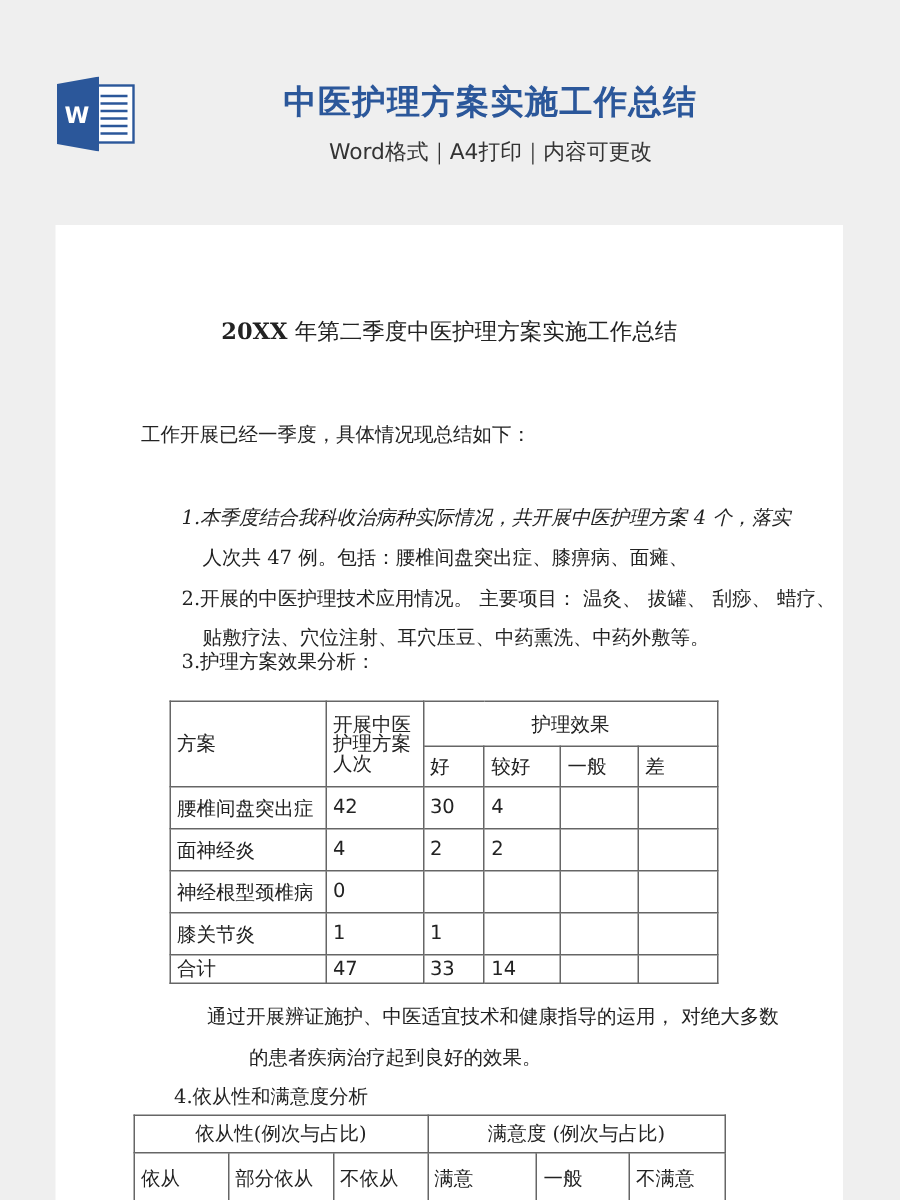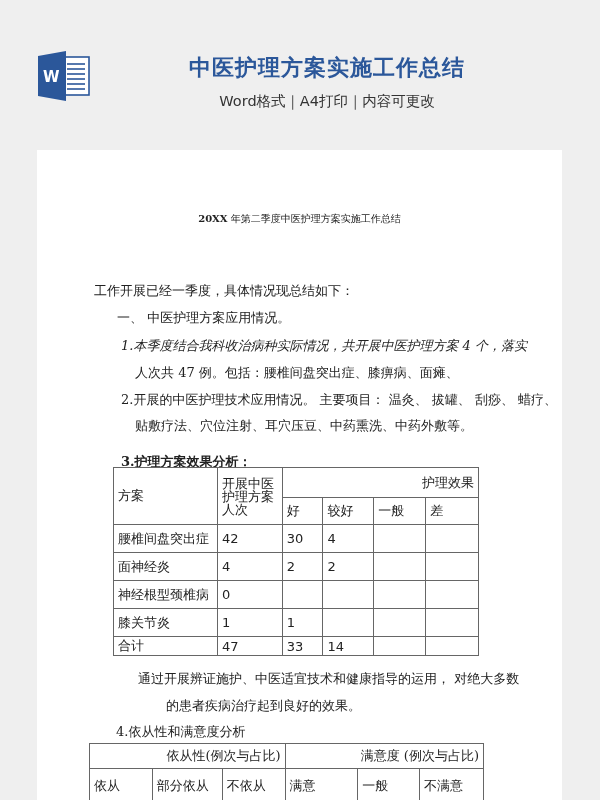--- a/index.html
+++ b/index.html
@@ -21,34 +21,34 @@
     position: absolute; left: 0; width: 654px; top: 92px; text-align: center;
     font-family: "DejaVu Sans", "Liberation Sans", sans-serif;
     font-size: 14.5px; color: #333;
   }
   .page {
     position: absolute; left: 37px; top: 150px; width: 525px; height: 650px;
     background: #ffffff;
   }
   .doc-title {
     position: absolute; left: 0; width: 525px; top: 62px; text-align: center;
-    font-size: 10px;
+    font-size: 15px;
   }
   .doc-title b { font-weight: bold; }
   .p { position: absolute; font-size: 13px; white-space: nowrap; line-height: 16px; }
   table.t {
     position: absolute; border-collapse: collapse; font-size: 13px;
   }
   table.t td {
     border: 1px solid #666; padding: 0 4px; vertical-align: middle;
     white-space: nowrap; font-size: 13px;
   }
   td.small { font-size: 10px; line-height: 13px; vertical-align: top; padding-top: 3px; }
   td.top { vertical-align: top; padding-top: 6px; }
-  td.center { text-align: right; }
+  td.center { text-align: center; }
   .num { font-family: "DejaVu Sans", "Liberation Sans", sans-serif; font-size: 12px; }
 </style>
 </head>
 <body>
 
 <div class="header">
   <svg class="word-icon" viewBox="0 0 55 50">
     <rect x="22" y="6" width="30" height="38" fill="#ffffff" stroke="#2b579a" stroke-width="1.6"></rect>
     <line x1="30" y1="13" x2="48" y2="13" stroke="#2b579a" stroke-width="1.6"></line>
     <line x1="30" y1="18" x2="48" y2="18" stroke="#2b579a" stroke-width="1.6"></line>
@@ -62,26 +62,25 @@
   <div class="header-title">中医护理方案实施工作总结</div>
   <div class="header-subtitle">Word格式｜A4打印｜内容可更改</div>
 </div>
 
 <div class="page">
   <div class="doc-title">
     <b>20XX</b><span> 年第二季度中医护理方案实施工作总结</span>
   </div>
 
   <div class="p" style="left:57px; top:133px;">工作开展已经一季度，具体情况现总结如下：</div>
-  <div class="p" style="left:80px; top:160px;">一、   中医护理方案应用情况。</div>
   <div class="p" style="left:84px; top:188px;font-style:italic;">1.本季度结合我科收治病种实际情况，共开展中医护理方案  4 个，落实</div>
   <div class="p" style="left:98px; top:215px;">人次共  47 例。包括：腰椎间盘突出症、膝痹病、面瘫、</div>
   <div class="p" style="left:84px; top:242px;">2.开展的中医护理技术应用情况。  主要项目：  温灸、  拔罐、  刮痧、  蜡疗、</div>
   <div class="p" style="left:98px; top:268px;">贴敷疗法、穴位注射、耳穴压豆、中药熏洗、中药外敷等。</div>
-  <div class="p" style="left:84px; top:304px;font-weight:bold;">3.护理方案效果分析：</div>
+  <div class="p" style="left:84px; top:284px;">3.护理方案效果分析：</div>
 
   <table class="t" style="left:76px; top:317px; width:366px;">
     <colgroup>
       <col style="width:104px">
         <col style="width:65px">
         <col style="width:41px">
         <col style="width:51px">
         <col style="width:52px">
         <col style="width:53px">
     </colgroup>

